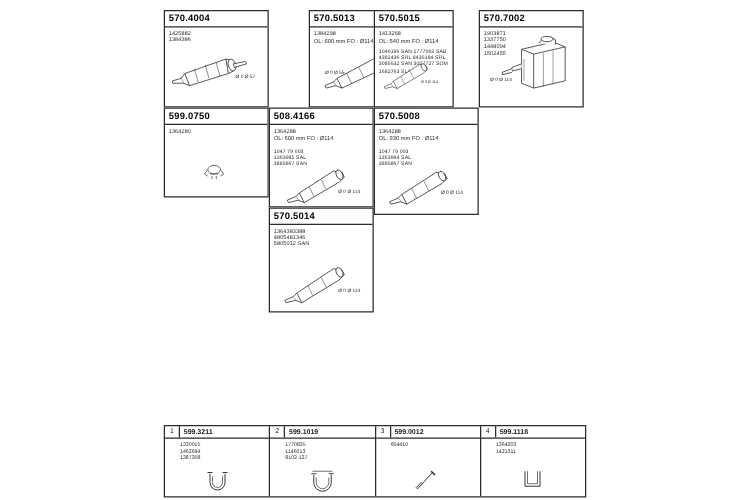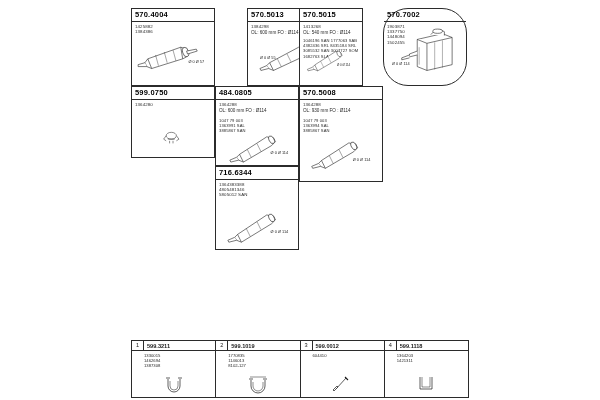--- a/index.html
+++ b/index.html
@@ -188,21 +188,21 @@
           <path d="M20 48 L24 56"></path>
           <path d="M28 43 L32 51" stroke-width="0.4"></path>
           <path d="M38 37 L42 45" stroke-width="0.4"></path>
           <path d="M17 51 L10 54 L11 56 L19 54"></path>
         </g>
         <text x="50" y="50" font-size="4" fill="#222" font-family="Liberation Sans, sans-serif">Ø 0 Ø 114</text>
       </svg>
     </div>
   </div>
 
-  <div class="part-box" style="left:383px; top:8px; width:84px; height:78px;border-radius:25px;">
+  <div class="part-box" style="left:383px; top:8px; width:84px; height:78px;">
     <div class="part-header">570.7002</div>
     <div class="part-refs">1903871
 1337750
 1448094
 1502455</div>
     <div class="part-art">
       <svg class="art-svg" viewBox="0 0 84 65" preserveAspectRatio="xMidYMid meet">
         <g stroke="#1a1a1a" fill="#ffffff" stroke-width="0.6">
           <path d="M34 18 L60 12 L70 16 L70 44 L44 50 L34 46 Z"></path>
           <path d="M34 18 L44 22 L70 16"></path>
@@ -230,42 +230,42 @@
           <path d="M34 42 L31 46 L34 48"></path>
           <path d="M46 42 L49 46 L46 48"></path>
           <path d="M36 46 L44 46"></path>
           <path d="M38 48 L38 51 M42 48 L42 51"></path>
         </g>
       </svg>
     </div>
   </div>
 
   <div class="part-box" style="left:215px; top:86px; width:84px; height:80px;">
-    <div class="part-header">484.0805</div>
+    <div class="part-header">508.4166</div>
     <div class="part-refs">1364288</div>
     <div class="part-note" style="top:21px;">OL: 600 mm FO : Ø114</div>
     <div class="part-refs" style="top:31px; font-size:4.1px;">1047 79 003
 1363991 SAL
 3885867 SAN</div>
     <div class="part-art">
       <svg class="art-svg" viewBox="0 0 84 67" preserveAspectRatio="xMidYMid meet">
         <g stroke="#1a1a1a" fill="#ffffff" stroke-width="0.6">
           <path d="M24 56 L52 38 L59 39 L61 43 L57 47 L28 64 L23 62 L21 59 Z"></path>
           <ellipse cx="57" cy="41" rx="2.5" ry="4.2" transform="rotate(-28 57 41)"></ellipse>
           <path d="M24 56 L28 64"></path>
           <path d="M32 51 L36 59" stroke-width="0.4"></path>
           <path d="M42 45 L46 53" stroke-width="0.4"></path>
           <path d="M21 59 L14 62 L15 64 L23 62"></path>
         </g>
         <text x="56" y="56" font-size="4" fill="#222" font-family="Liberation Sans, sans-serif">Ø 0 Ø 114</text>
       </svg>
     </div>
   </div>
 
-  <div class="part-box" style="left:299px; top:86px; width:84px; height:96px;">
+  <div class="part-box" style="left:299px; top:86px; width:84px; height:86px;">
     <div class="part-header">570.5008</div>
     <div class="part-refs">1364288</div>
     <div class="part-note" style="top:21px;">OL: 930 mm FO : Ø114</div>
     <div class="part-refs" style="top:31px; font-size:4.1px;">1047 79 003
 1363994 SAL
 3885867 SAN</div>
     <div class="part-art">
       <svg class="art-svg" viewBox="0 0 84 67" preserveAspectRatio="xMidYMid meet">
         <g stroke="#1a1a1a" fill="#ffffff" stroke-width="0.6">
           <path d="M22 54 L50 36 L57 37 L59 41 L55 45 L26 62 L21 60 L19 57 Z"></path>
@@ -274,21 +274,21 @@
           <path d="M30 49 L34 57" stroke-width="0.4"></path>
           <path d="M40 43 L44 51" stroke-width="0.4"></path>
           <path d="M19 57 L12 60 L13 62 L21 60"></path>
         </g>
         <text x="54" y="54" font-size="4" fill="#222" font-family="Liberation Sans, sans-serif">Ø 0 Ø 114</text>
       </svg>
     </div>
   </div>
 
   <div class="part-box" style="left:215px; top:166px; width:84px; height:84px;">
-    <div class="part-header">716.6344</div>
+    <div class="part-header">570.5014</div>
     <div class="part-refs">1364383388
 4805481346
 5805012 SAN</div>
     <div class="part-art">
       <svg class="art-svg" viewBox="0 0 84 71" preserveAspectRatio="xMidYMid meet">
         <g stroke="#1a1a1a" fill="#ffffff" stroke-width="0.6">
           <path d="M22 56 L52 36 L59 37 L61 41 L57 45 L26 64 L21 62 L19 59 Z"></path>
           <ellipse cx="57" cy="39" rx="2.5" ry="4.2" transform="rotate(-28 57 39)"></ellipse>
           <path d="M22 56 L26 64"></path>
           <path d="M31 50 L35 58" stroke-width="0.4"></path>

